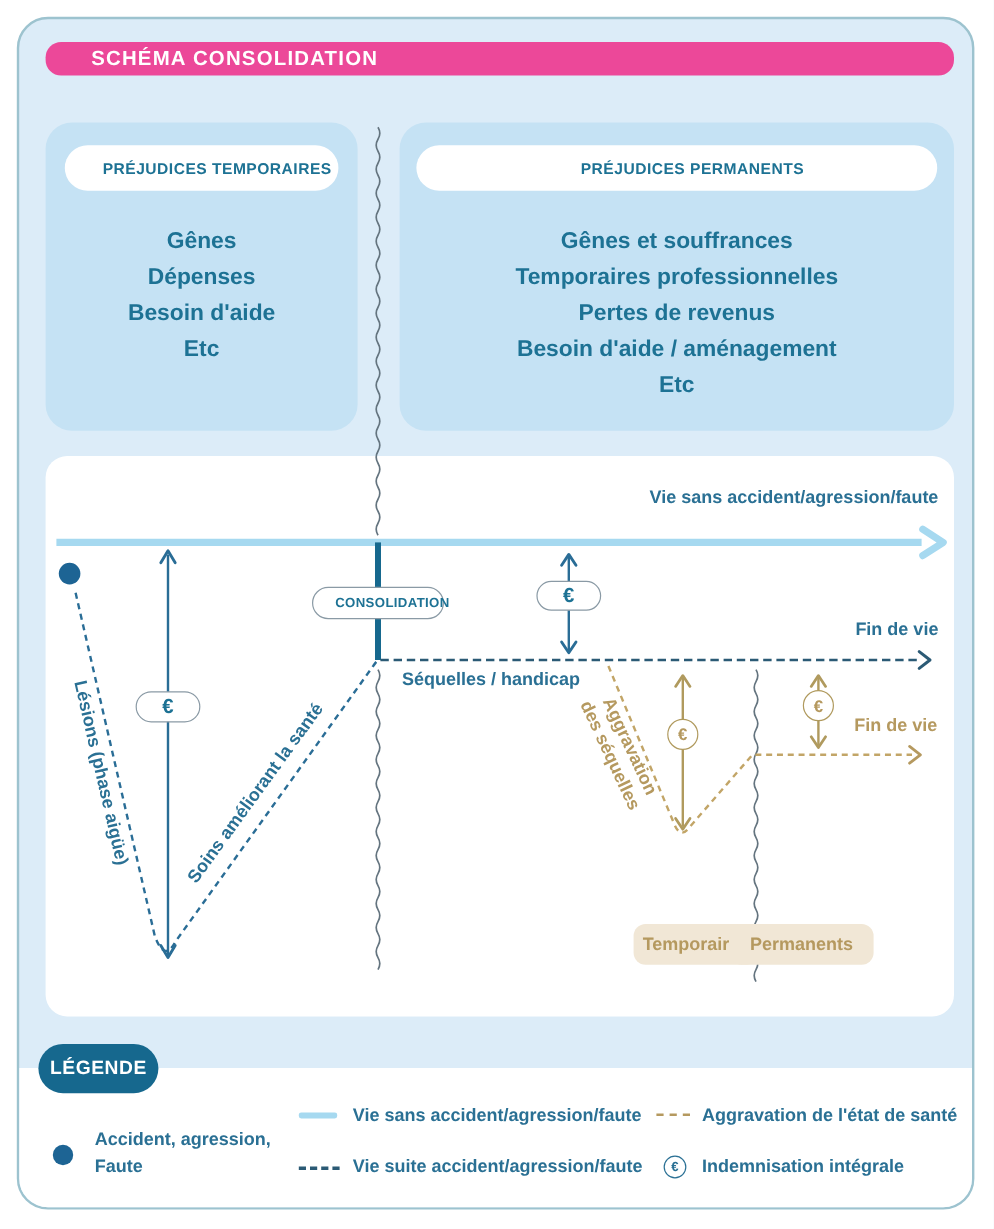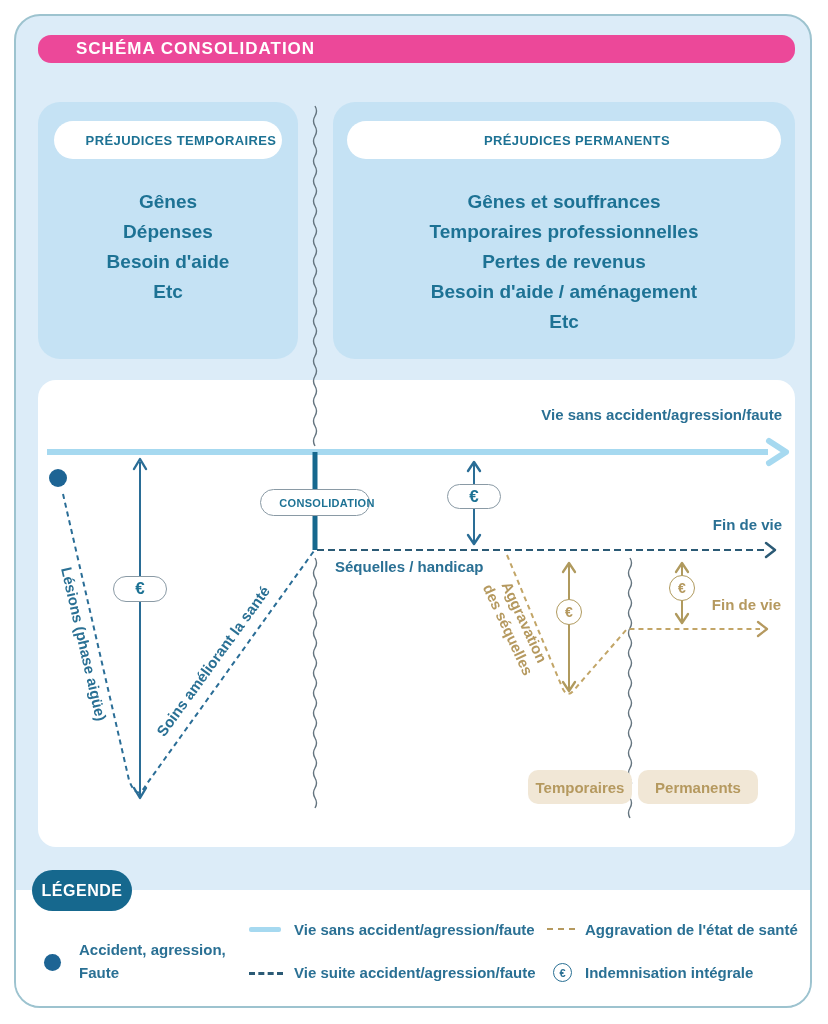--- a/index.html
+++ b/index.html
@@ -167,21 +167,21 @@
   <div class="euro-circle" style="left:540px; top:583px; width:26px; height:26px;">
     <span>€</span>
   </div>
   <div class="euro-circle" style="left:653px; top:559px; width:26px; height:26px;">
     <span>€</span>
   </div>
 
   <div class="badge" style="left:512px; width:104px;">
     <span>Temporaires</span>
   </div>
-  <div class="badge" style="left:622px; width:120px;">
+  <div class="badge" style="left:592px; width:120px;">
     <span>Permanents</span>
   </div>
 
   <div class="legend-panel"></div>
   <div class="legend-pill">
     <span>LÉGENDE</span>
   </div>
 
   <div class="lg-dot"></div>
   <div class="lg-text" style="left:63px; top:922px; line-height:23px; white-space:normal; width:180px;">

